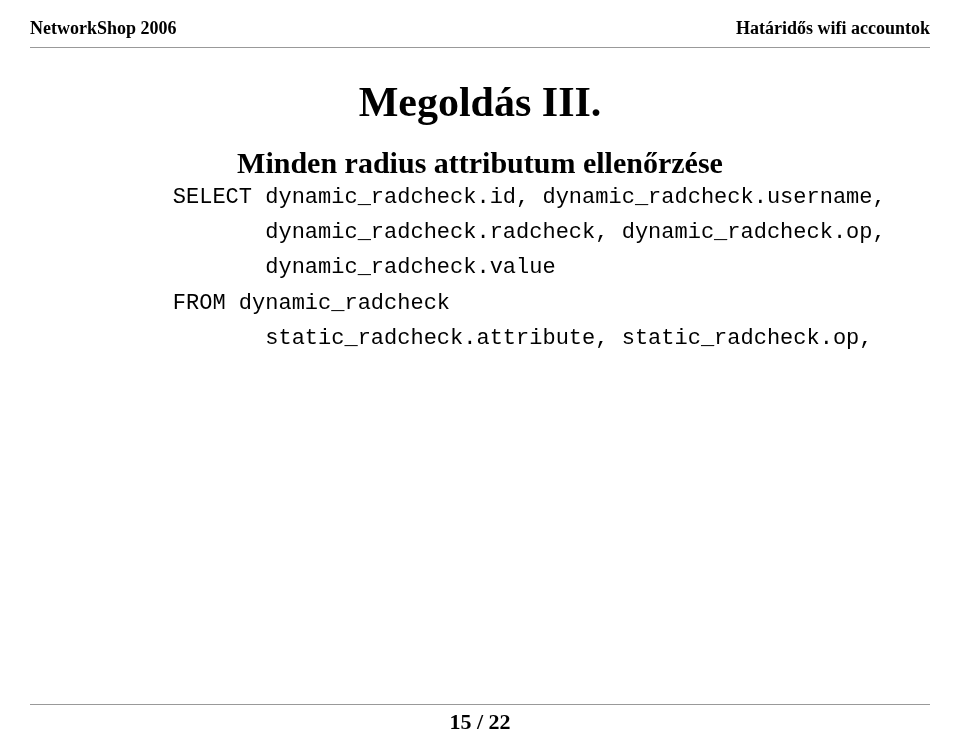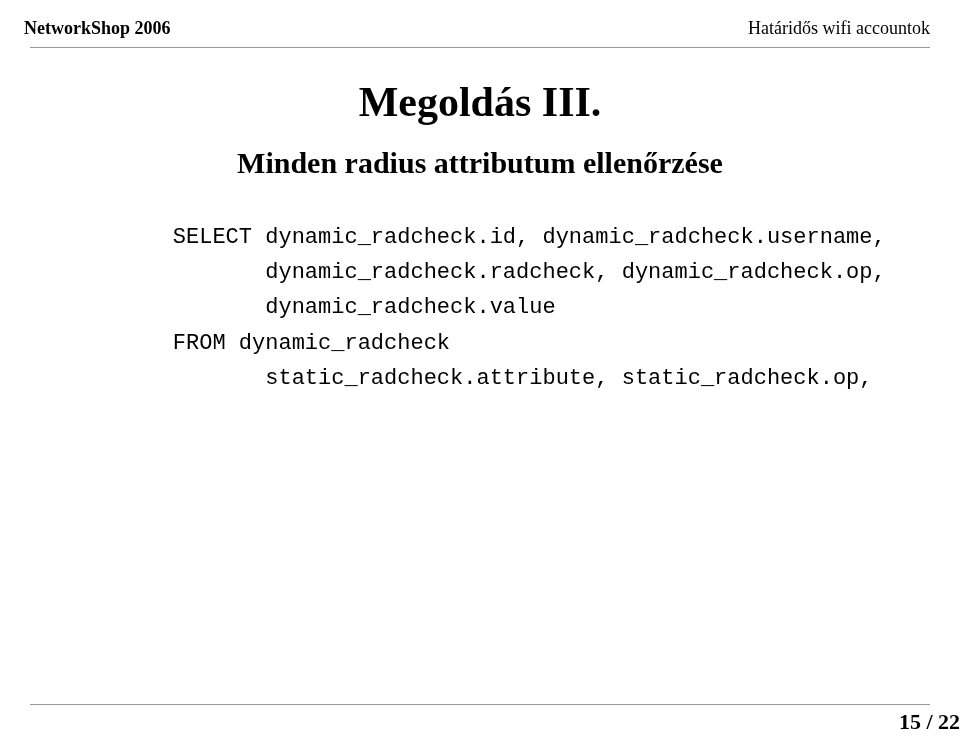--- a/index.html
+++ b/index.html
@@ -14,52 +14,51 @@
       background: #ffffff;
       font-family: 'Times New Roman', Times, serif;
       position: relative;
       overflow: hidden;
     }
 
     .header {
       display: flex;
       justify-content: space-between;
       align-items: flex-start;
-      padding: 18px 30px 0 24px;
+      padding: 18px 30px 0 30px;
     }
 
     .header-left {
       font-size: 18px;
       font-weight: bold;
       color: #000000;
     }
 
     .header-right {
       font-size: 18px;
-      font-weight: normal;
+      font-weight: bold;
       color: #000000;
     }
 
     .main-content {
       padding: 30px 60px 0 60px;
       text-align: center;
     }
 
     .main-title {
       font-size: 42px;
       font-weight: bold;
       color: #000000;
       margin-bottom: 20px;
     }
 
     .subtitle {
       font-size: 30px;
       font-weight: bold;
       color: #000000;
-      margin-bottom: 40px;
     }
 
     .code-block {
       text-align: left;
       font-family: 'Courier New', Courier, monospace;
       font-size: 22px;
       color: #000000;
       line-height: 1.6;
       padding-left: 60px;
     }
@@ -67,21 +66,21 @@
     .code-line {
       display: block;
       white-space: pre;
     }
 
     .footer {
       position: absolute;
       bottom: 20px;
       left: 0;
       right: 0;
-      text-align: right;
+      text-align: center;
       font-size: 22px;
       font-weight: bold;
       color: #000000;
     }
 
     .divider-top {
       border: none;
       border-top: 1px solid #999;
       margin: 8px 30px 0 30px;
     }

